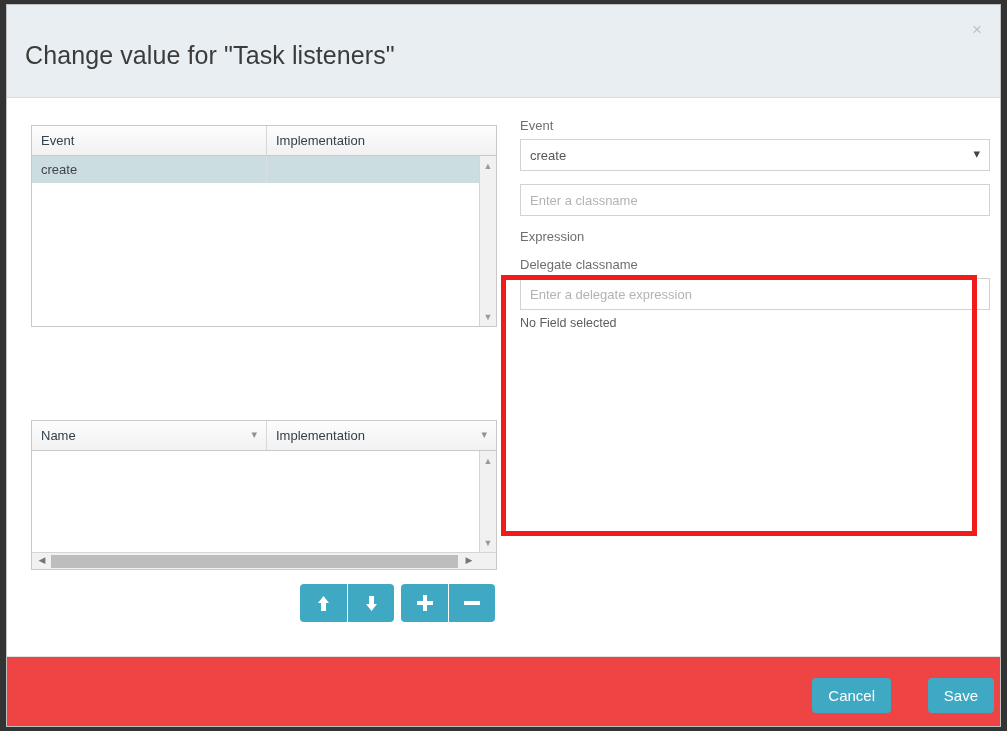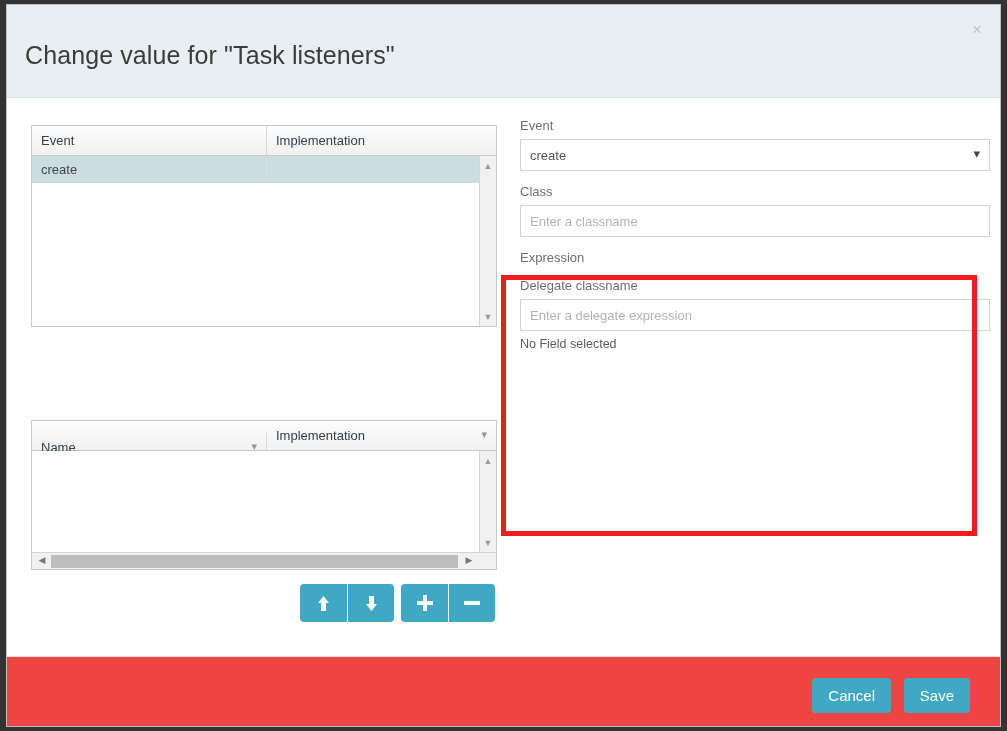--- a/index.html
+++ b/index.html
@@ -306,21 +306,21 @@
     background: #3fa9c4;
     border: none;
     border-radius: 4px;
     color: #ffffff;
     font-size: 15px;
     cursor: pointer;
     padding: 0 16px;
     font-family: "Liberation Sans", sans-serif;
   }
   #cancel-button { right: 111px; }
-  #save-button   { right: 32px; }
+  #save-button   { right: 8px; }
 </style>
 </head>
 <body>
 
 <div id="backdrop"></div>
 
 <div id="modal">
 
   <div class="modal-header">
     <div class="modal-title">Change value for "Task listeners"</div>
@@ -368,21 +368,21 @@
         <button class="bbtn">
           <svg width="16" height="16" viewBox="0 0 16 16" aria-hidden="true">
             <rect x="0" y="6" width="16" height="4" fill="#ffffff"></rect>
           </svg>
         </button>
       </div>
     </div>
 
     <div class="tbl-wrap" id="fields-table" style="left:24px; top:322px; width:466px; height:150px;">
       <div class="tbl-head">
-        <div class="th" style="width:235px;margin-top:12px;">
+        <div class="th" style="width:235px;">
           <span>Name</span>
           <span class="chev">▾</span>
         </div>
         <div class="th" style="width:229px;">
           <span>Implementation</span>
           <span class="chev">▾</span>
         </div>
       </div>
       <div class="tbl-body" style="height:102px;"></div>
       <div class="vscroll" style="height:102px; top:30px;">
@@ -429,21 +429,20 @@
         <label class="fld-label">Event</label>
         <div class="sel-wrap">
           <select>
             <option selected="">create</option>
           </select>
           <span class="sel-chev">▾</span>
         </div>
       </div>
 
       <div class="fld-block">
-        <label class="fld-label">Class</label>
         <input class="fld-input" type="text" placeholder="Enter a classname" style="">
       </div>
 
       <div class="fld-block">
         <label class="fld-label">Expression</label>
       </div>
 
       <div class="fld-block" style="margin-bottom:6px;">
         <label class="fld-label">Delegate classname</label>
         <input class="fld-input" type="text" placeholder="Enter a delegate expression" style="">

